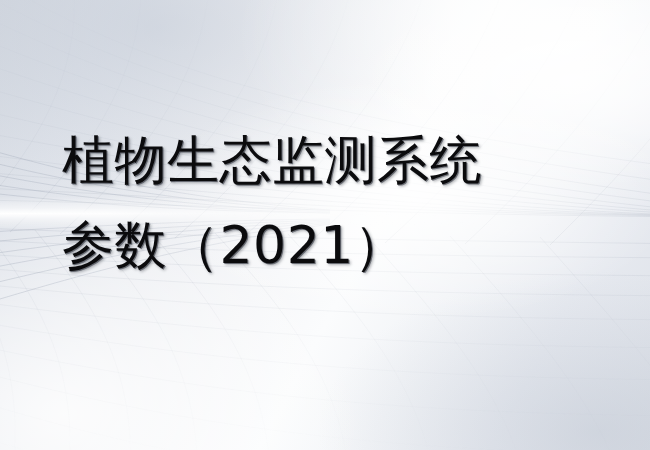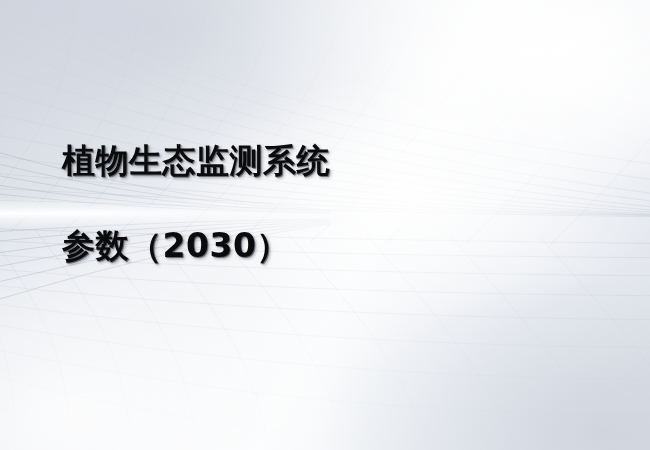--- a/index.html
+++ b/index.html
@@ -77,22 +77,22 @@
 
   
   #title-block {
     position: absolute;
     left: 62px;
     top: 118px;
     width: 540px;
   }
   .title-line {
     color: #0b0b0d;
-    font-size: 33px;
-    font-weight: 700;
+    font-size: 52px;
+    font-weight: 400;
     line-height: 85px;
     letter-spacing: 0.5px;
     white-space: nowrap;
     text-shadow:
       1px 1px 0 rgba(40,44,54,0.55),
       2px 2px 3px rgba(30,34,44,0.35);
   }
 </style>
 </head>
 <body>
@@ -200,16 +200,16 @@
       <path d="M-10,284 C 90,260 180,240 330,223"></path>
       <path d="M-10,302 C 90,272 180,247 330,224"></path>
     </g>
   </svg>
 
   <div class="bg-layer bg-veil"></div>
   <div class="bg-layer bg-streak"></div>
 
   <div id="title-block">
     <div class="title-line">植物生态监测系统</div>
-    <div class="title-line">参数（2030）</div>
+    <div class="title-line">参数（2021）</div>
   </div>
 
 </div>
 
 </body></html>

